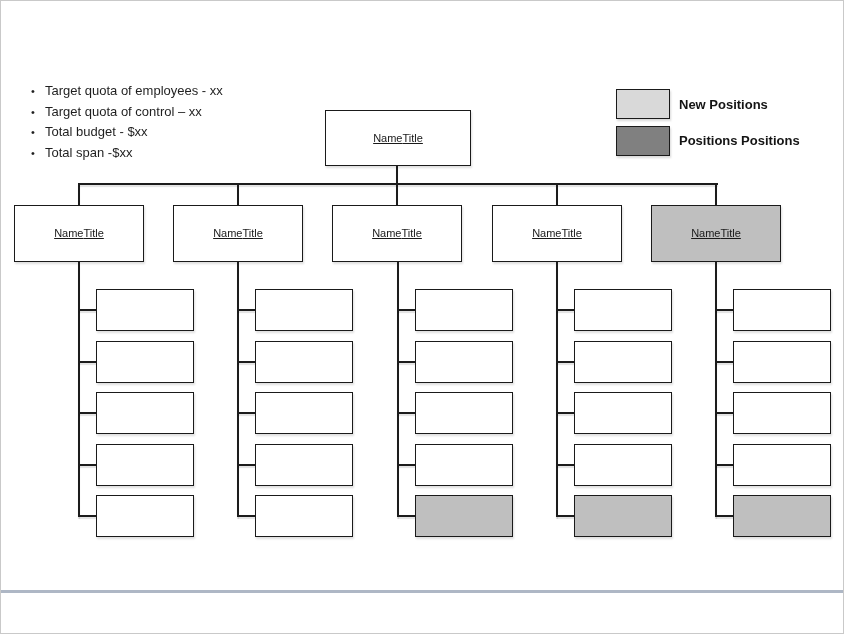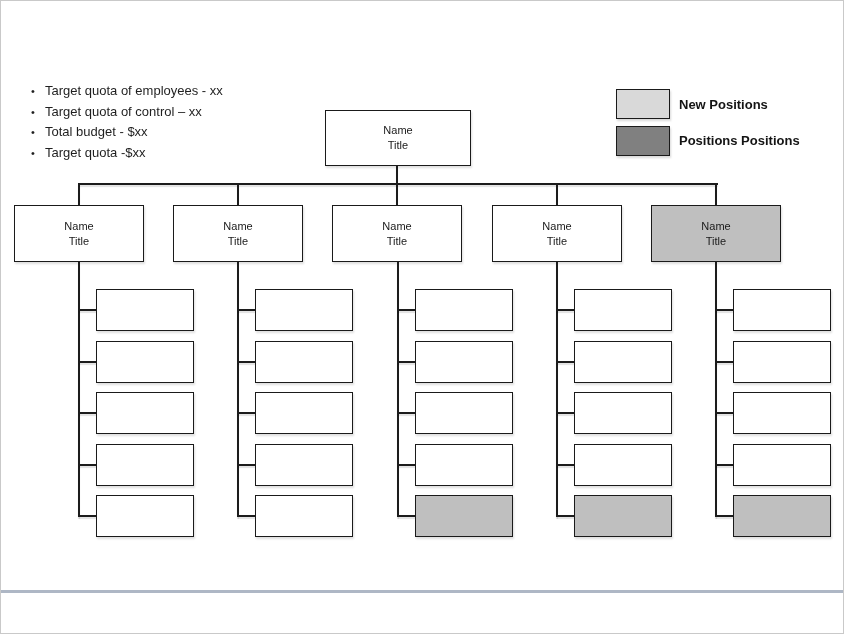--- a/index.html
+++ b/index.html
@@ -23,42 +23,43 @@
   .legend-swatch{
     position:absolute;left:615px;width:54px;height:30px;background:#d9d9d9;
     border:1.5px solid #1a1a1a;box-sizing:border-box;box-shadow:1px 2px 2px rgba(0,0,0,.15);
   }
   .legend-label{
     position:absolute;left:678px;font-size:13px;font-weight:700;line-height:15px;
     color:#141414;white-space:nowrap;
   }
   .box{
     position:absolute;background:#ffffff;border:1.5px solid #1a1a1a;box-sizing:border-box;
-    display:flex;flex-direction:column;align-items:center;justify-content:center;
+    display:flex;flex-direction:row;align-items:center;justify-content:center;
     box-shadow:1px 2px 2px rgba(0,0,0,.13);
+    text-decoration:underline;
   }
   .box.root{left:324px;top:109px;width:146px;height:56px;}
   .box.manager{top:204px;width:130px;height:57px;}
   .box.child{width:98px;height:42px;}
   .box.gray{background:var(--chart-gray,#bfbfbf);}
   .bname{font-size:11px;line-height:15px;color:#1a1a1a;}
   .line{position:absolute;background:#1c1c1c;box-shadow:0 2px 1px rgba(0,0,0,.12);}
   .footer-divider{position:absolute;left:0;top:589px;width:844px;height:3px;background:#aeb7c5;}
 </style>
 </head>
 <body>
 
 <div class="slide">
 
 
   <ul class="bullets">
     <li>Target quota of employees - xx</li>
     <li>Target quota of control – xx</li>
     <li>Total budget - $xx</li>
-    <li>Target quota -$xx</li>
+    <li>Total span -$xx</li>
   </ul>
 
   <div class="legend-swatch" style="top: 88px; background: rgb(217, 217, 217);"></div>
   <div class="legend-label" style="top:96px">New Positions</div>
   <div class="legend-swatch" style="top: 125px; background: rgb(128, 128, 128);"></div>
   <div class="legend-label" style="top:132px">Positions Positions</div>
 
   <div>
 
     <div class="box root">

